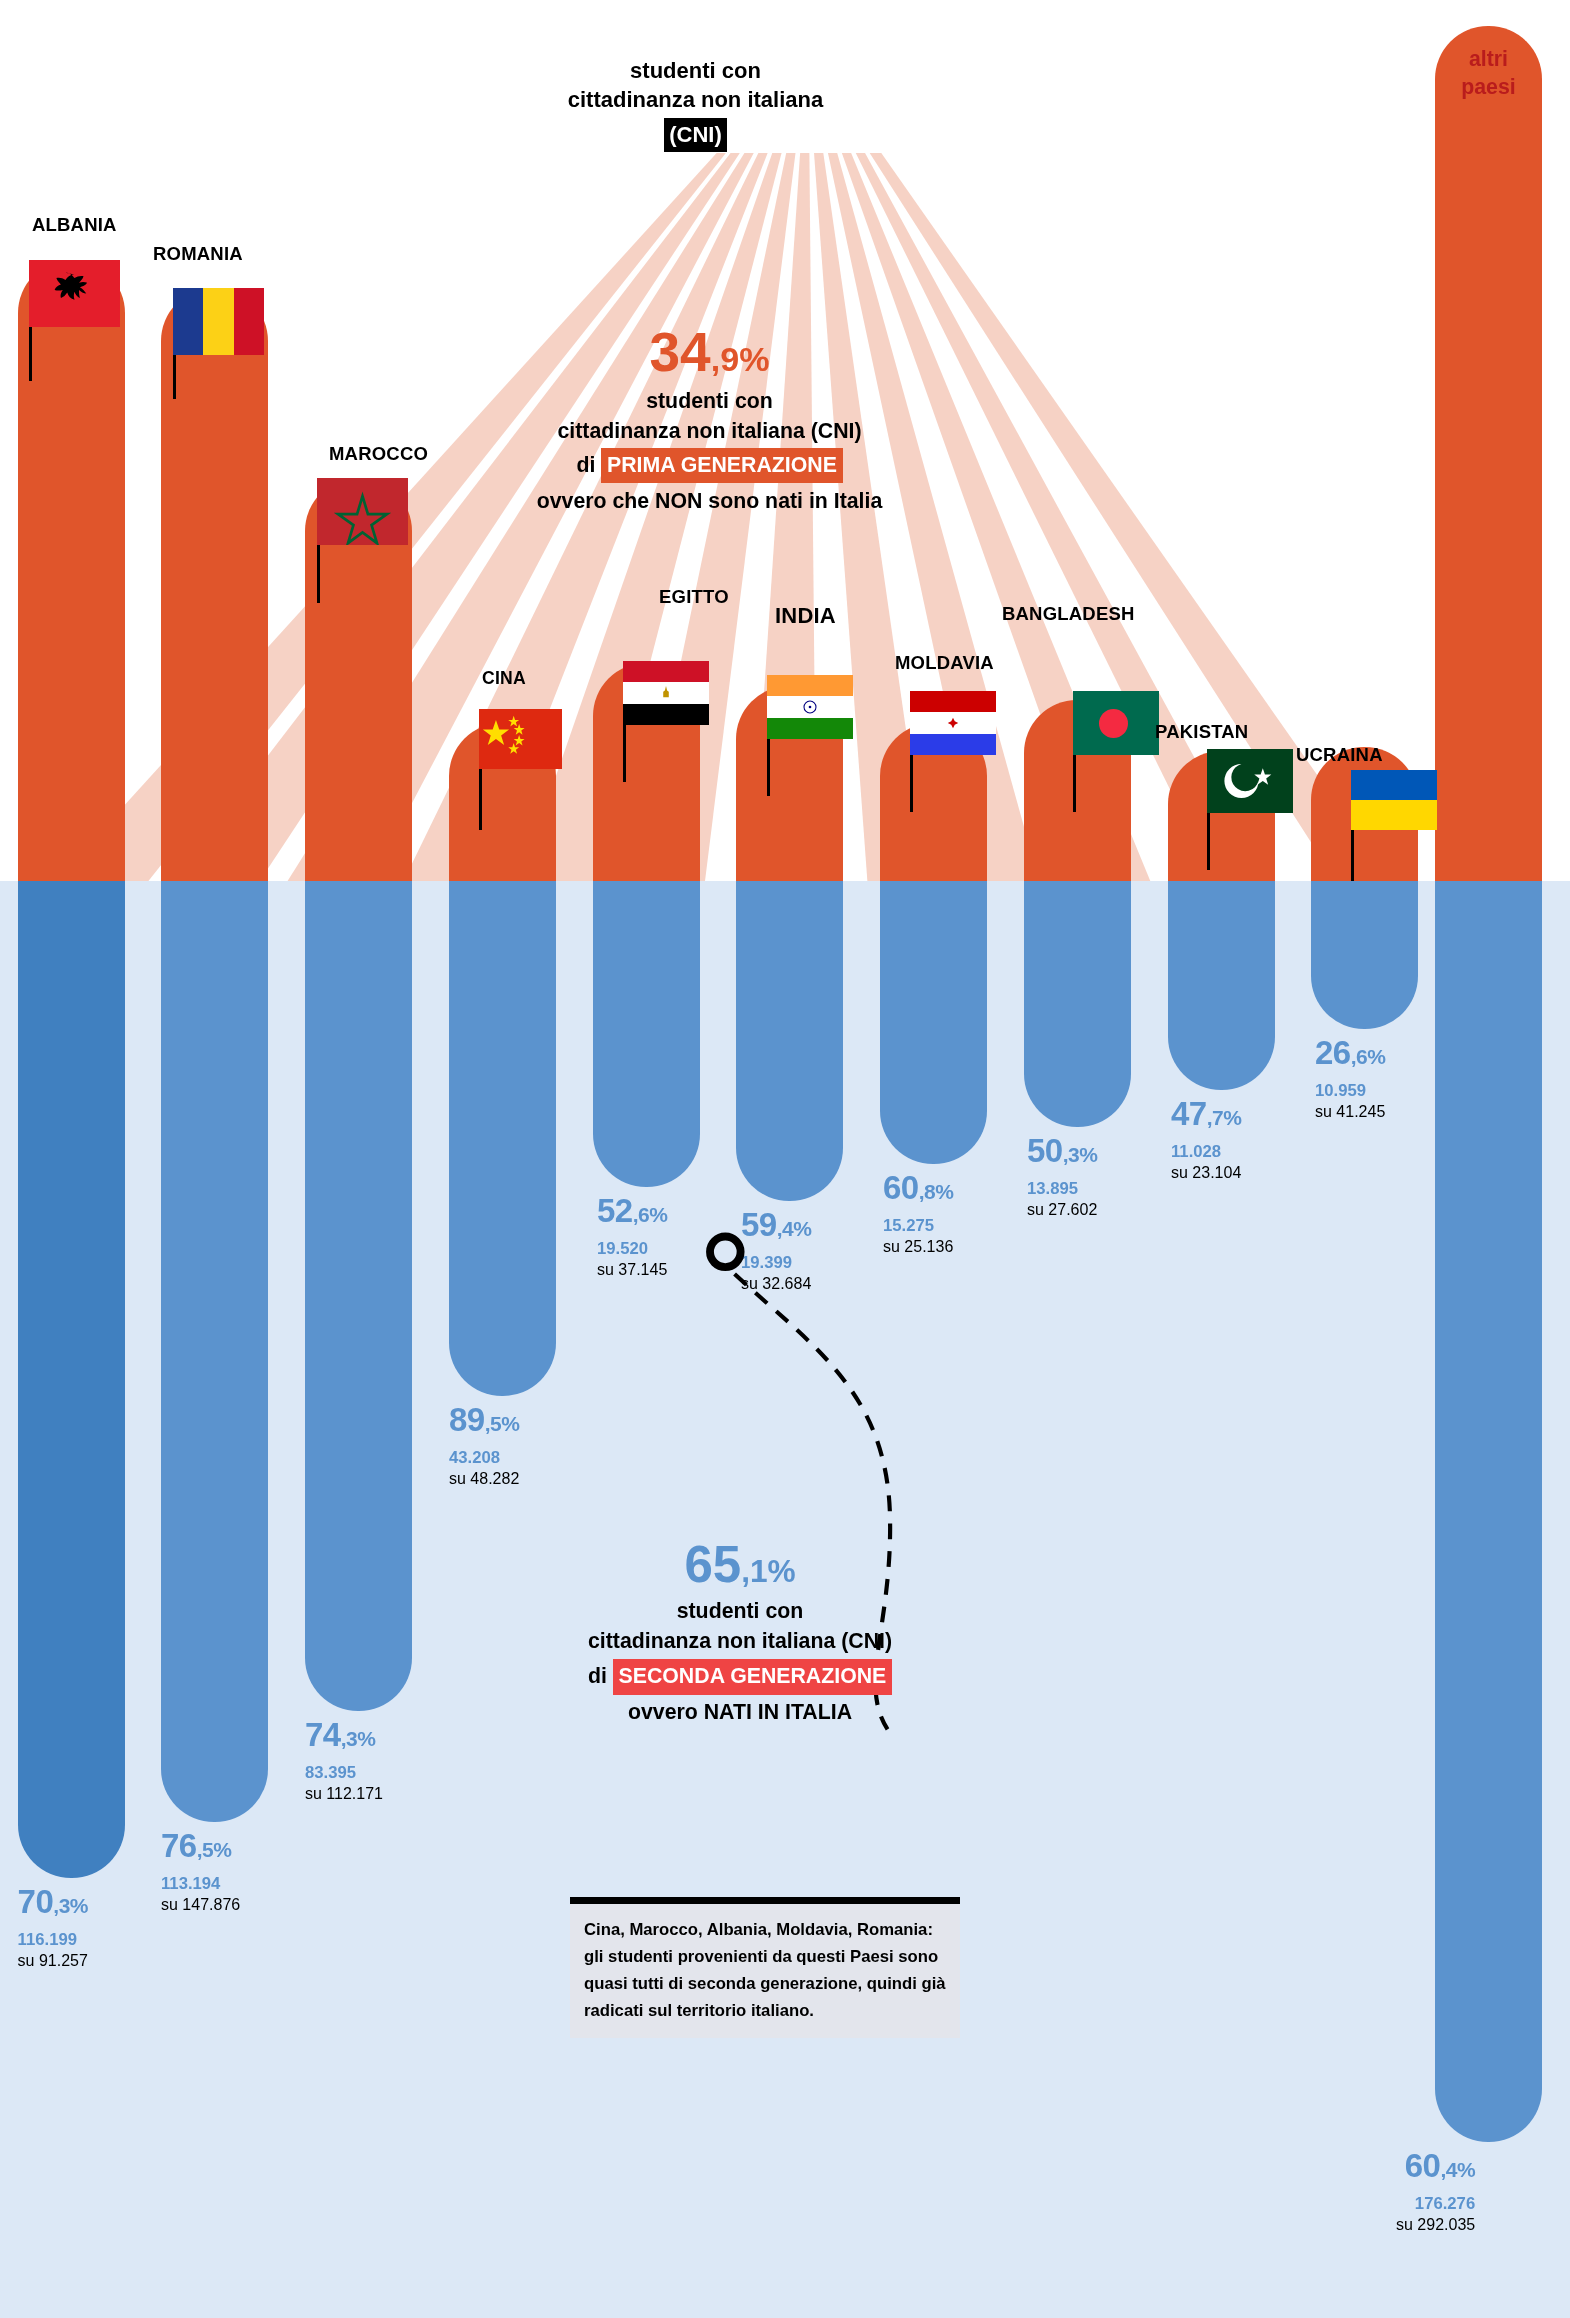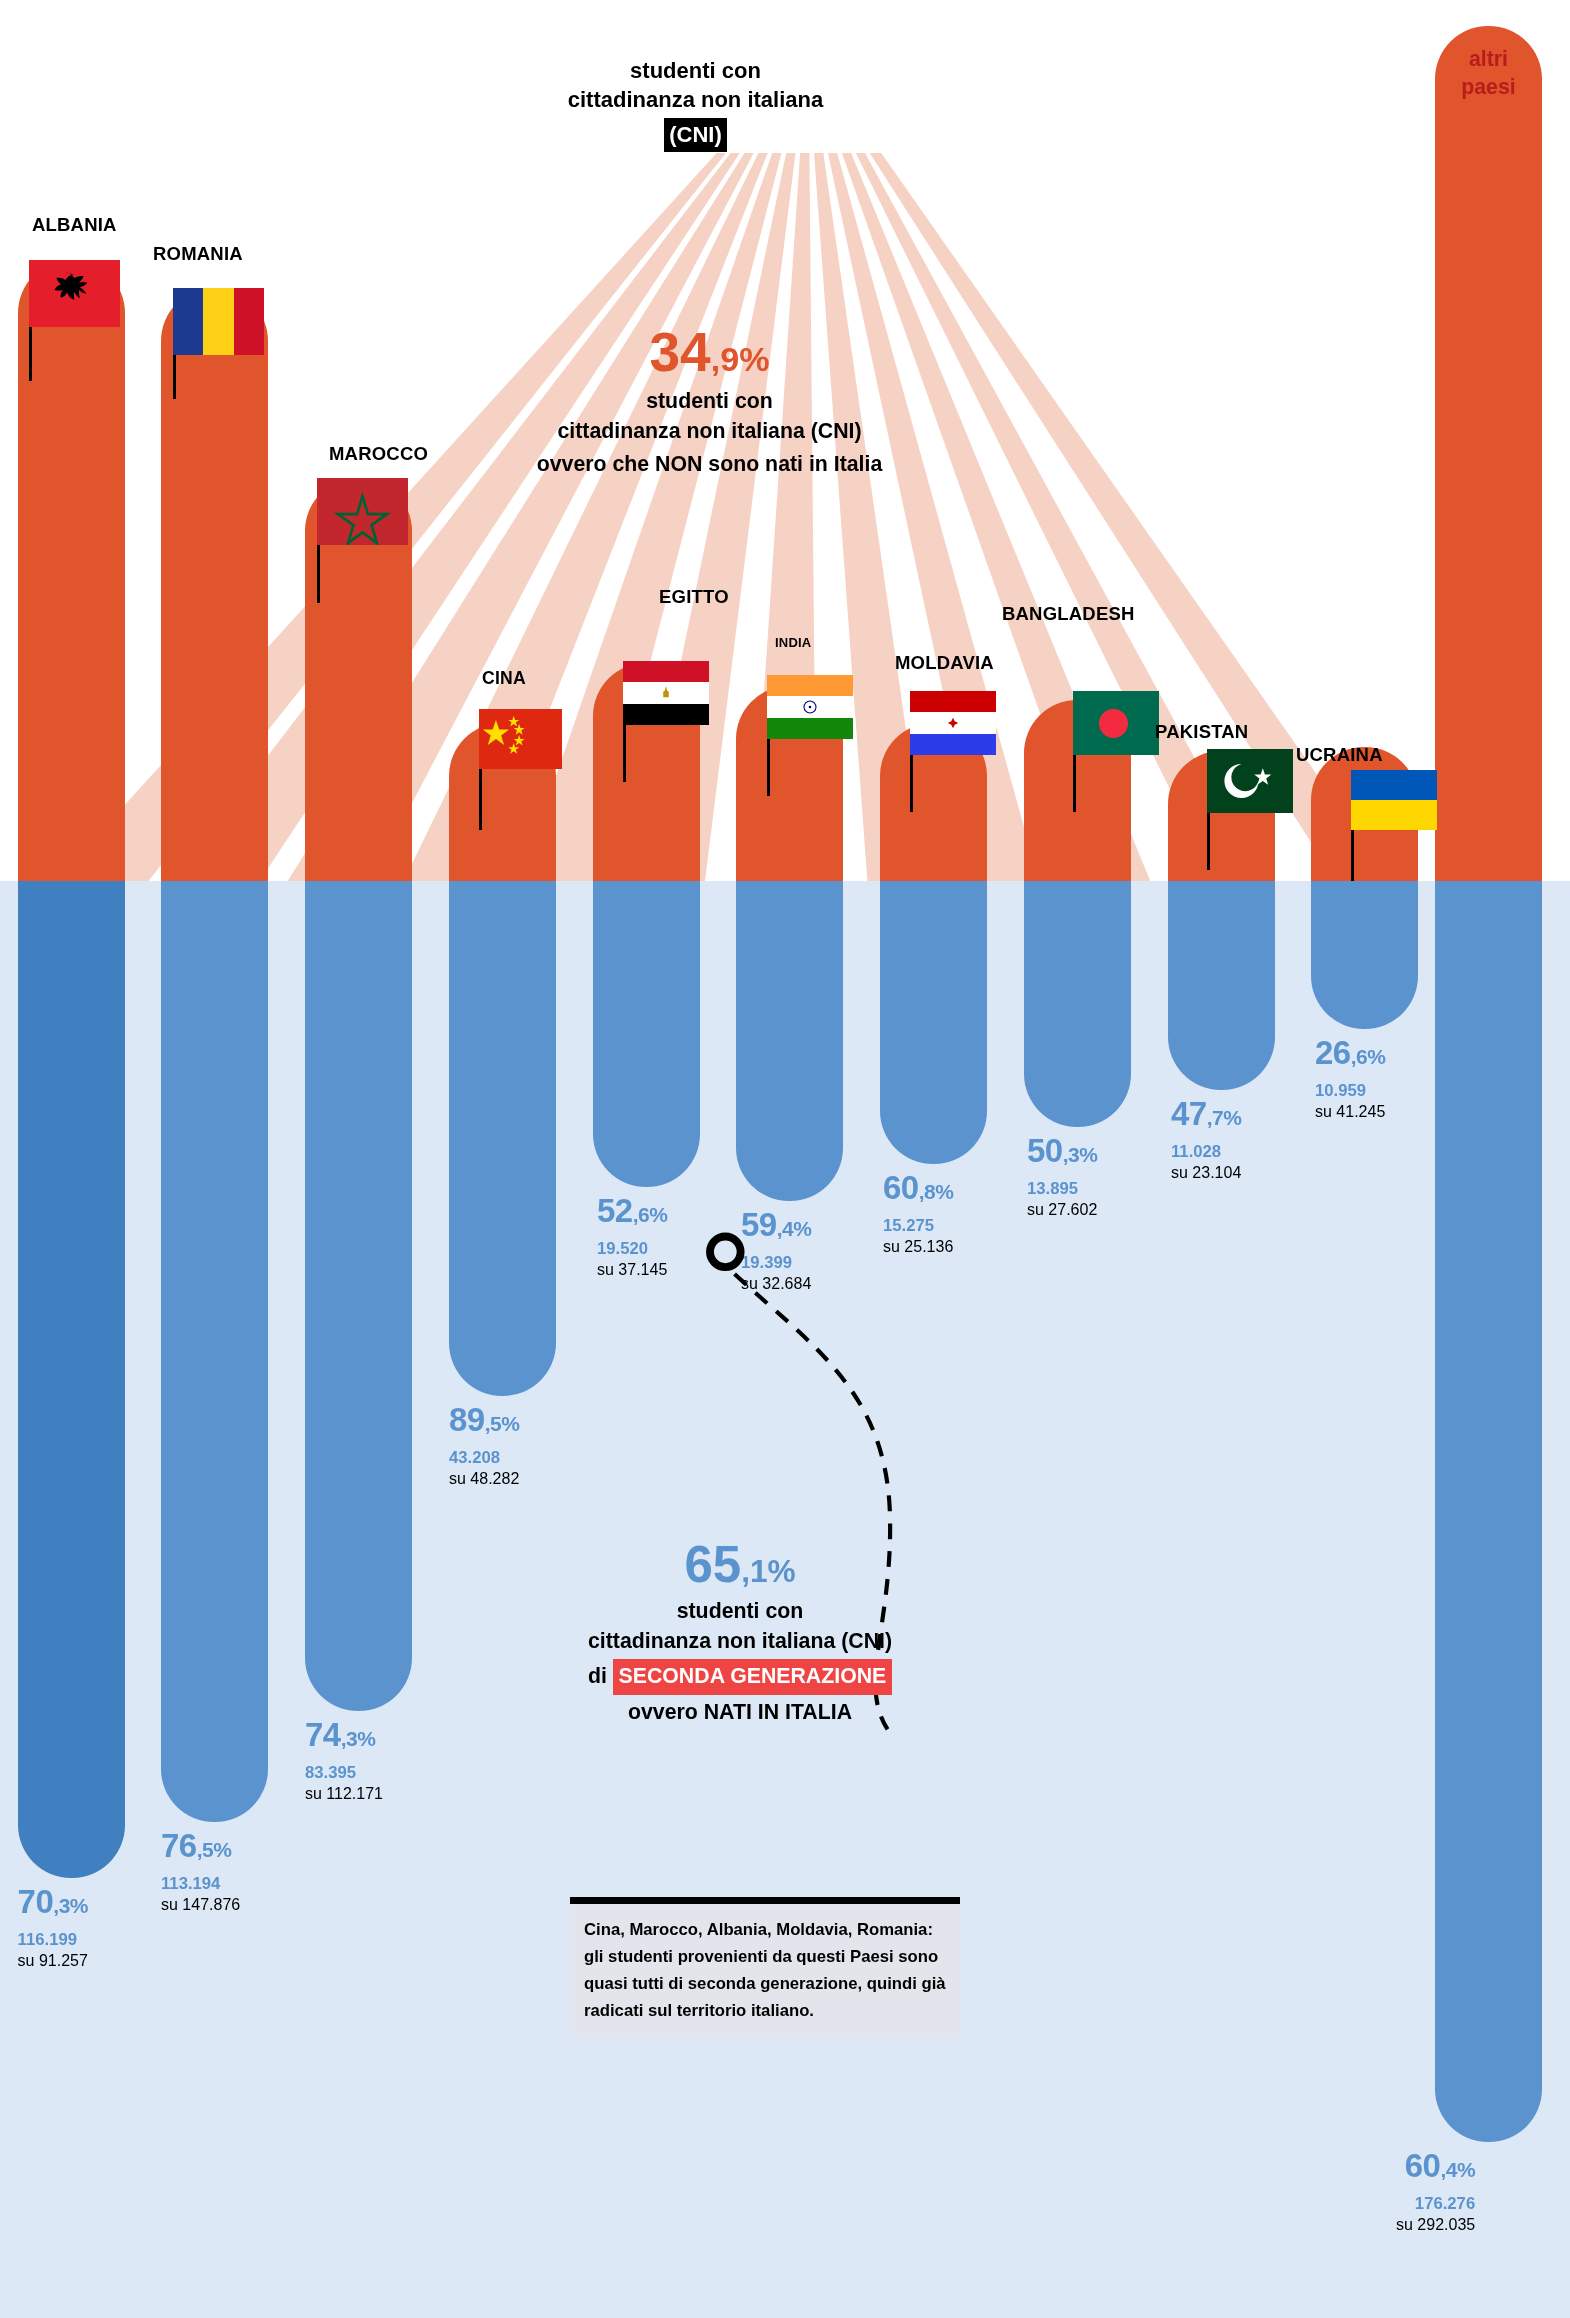--- a/index.html
+++ b/index.html
@@ -111,20 +111,24 @@
     <div>paesi</div>
   </div>
 
   <div style="position:absolute; left:501px; top:325px; width:417px; text-align:center;">
     <div class="bignum" style="color:#e0552b; font-size:55px;">
       <span>34</span><span class="dec">,9</span><span class="pct">%</span>
     </div>
     <div style="font-weight:bold; font-size:21.3px; line-height:1.42; margin-top:5.6px;">
       <div>studenti con</div>
       <div>cittadinanza non italiana (CNI)</div>
+      <div style="margin-top:1.9px;">
+        <span>di</span>
+        <span class="chip chip-orange">PRIMA GENERAZIONE</span>
+      </div>
       <div style="margin-top:2.8px;">ovvero che NON sono nati in Italia</div>
     </div>
   </div>
 
   <div class="country-label" style="left:32px; top:214px;">ALBANIA</div>
   <div class="flagpole" style="left:29px; top:260px; height:121px;"></div>
   <div class="flag" style="left:29px; top:260px; width:91px; height:67px; background:#e41e2b;">
     <svg viewBox="0 0 100 74" width="91" height="67">
         <g fill="#000">
           <path d="M50 16c-5 0-8 3-10 6-3-2-7-3-10-2 1 3 3 5 5 7-3 1-6 3-7 6 3 1 6 1 9 0-2 3-3 6-2 9 3-1 5-3 7-6 1 4 4 7 8 8-1-3-1-6 0-9 1 3 3 6 6 7-1-3-1-6-1-9 2 2 5 4 8 4-2-3-4-5-7-7 3-1 6-2 8-5-3-1-6-1-9 0 2-2 4-4 5-7-3-1-7 0-10 2-2-3-5-6-10-6z"></path>
@@ -167,21 +171,21 @@
   <div class="flag" style="left:623px; top:661px; width:86px; height:64px;">
     <div style="height:33.3%; background:#ce1126;"></div>
     <div style="height:33.3%; background:#fff; display:flex; align-items:center; justify-content:center;">
       <svg viewBox="0 0 20 30" width="12" height="16.7">
           <path d="M10 2 L12 10 L15 12 L15 22 L5 22 L5 12 L8 10 Z" fill="#c09300"></path>
         </svg>
     </div>
     <div style="height:33.4%; background:#000;"></div>
   </div>
 
-  <div class="country-label" style="left:775px; top:635px; font-size:13px;">INDIA</div>
+  <div class="country-label" style="left:775px; top:603px; font-size:22px;">INDIA</div>
   <div class="flagpole" style="left:767px; top:675px; height:121px;"></div>
   <div class="flag" style="left:767px; top:675px; width:86px; height:64px;">
     <div style="height:33.3%; background:#ff9933;"></div>
     <div style="height:33.3%; background:#fff; display:flex; align-items:center; justify-content:center;">
       <svg viewBox="0 0 24 24" width="16" height="16">
           <circle cx="12" cy="12" r="9" fill="none" stroke="#000080" stroke-width="1.6"></circle>
           <circle cx="12" cy="12" r="2" fill="#000080"></circle>
         </svg>
     </div>
     <div style="height:33.4%; background:#138808;"></div>

